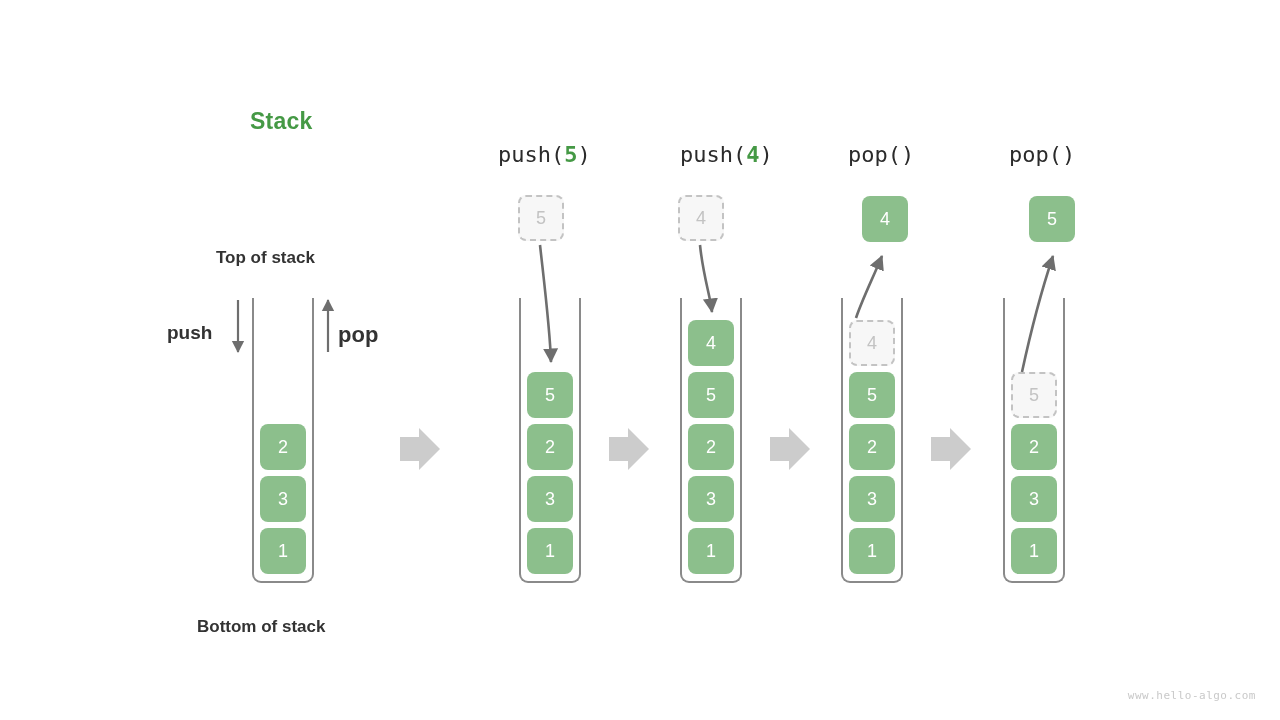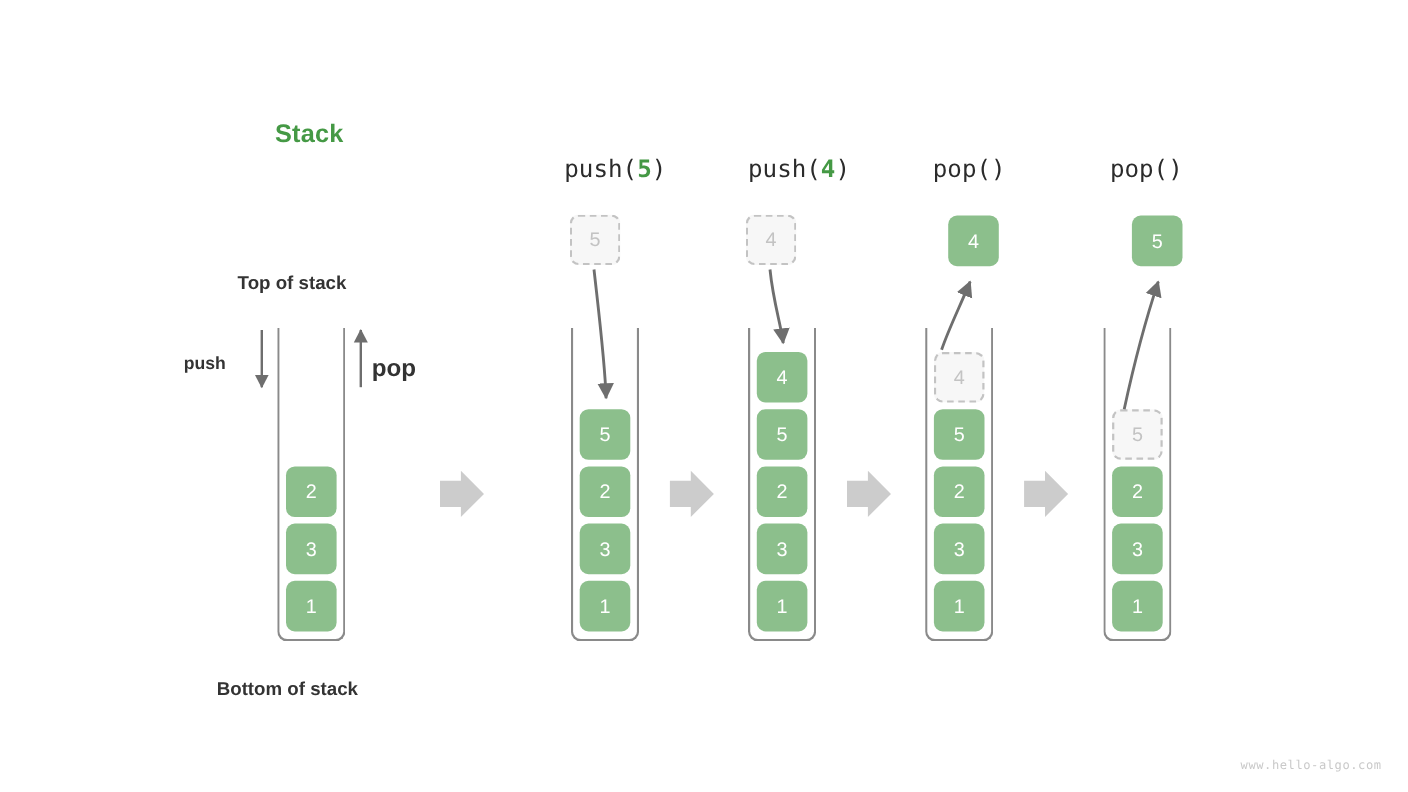--- a/index.html
+++ b/index.html
@@ -38,21 +38,21 @@
   
   .annot {
     position: absolute;
     font-size: 17px;
     font-weight: bold;
     color: #333333;
     white-space: nowrap;
   }
   .annot-top     { left: 216px; top: 248px; text-align: right; }
   .annot-bottom  { left: 197px; top: 617px; text-align: right; }
-  .annot-push    { left: 167px; top: 322px; font-size: 16px; }
+  .annot-push    { left: 167px; top: 322px; font-size: 19px; }
   .annot-pop     { left: 338px; top: 322px; font-size: 22px; }
 
   
   .op-label {
     position: absolute;
     top: 142px;
     font-family: "DejaVu Sans Mono", "Liberation Mono", monospace;
     font-size: 22px;
     color: #2b2b2b;
     white-space: nowrap;
@@ -121,21 +121,21 @@
 
 <div class="canvas">
 
   <div class="stack-title">Stack</div>
 
   <div class="annot annot-top">Top of stack</div>
   <div class="annot annot-bottom">Bottom of stack</div>
   <div class="annot annot-push">push</div>
   <div class="annot annot-pop">pop</div>
 
-  <div class="op-label" style="left:513px;"><span>push(</span><span class="arg">5</span><span>)</span></div>
+  <div class="op-label" style="left:498px;"><span>push(</span><span class="arg">5</span><span>)</span></div>
 
   <div class="op-label" style="left:680px;"><span>push(</span><span class="arg">4</span><span>)</span></div>
 
   <div class="op-label" style="left:848px;"><span>pop(</span><span class="arg"></span><span>)</span></div>
 
   <div class="op-label" style="left:1009px;"><span>pop(</span><span class="arg"></span><span>)</span></div>
 
   <div class="stack-box" style="left:252px; top:298px;"></div>
   <div class="cell" style="left:260px; top:424px;">2</div>
   <div class="cell" style="left:260px; top:476px;">3</div>

